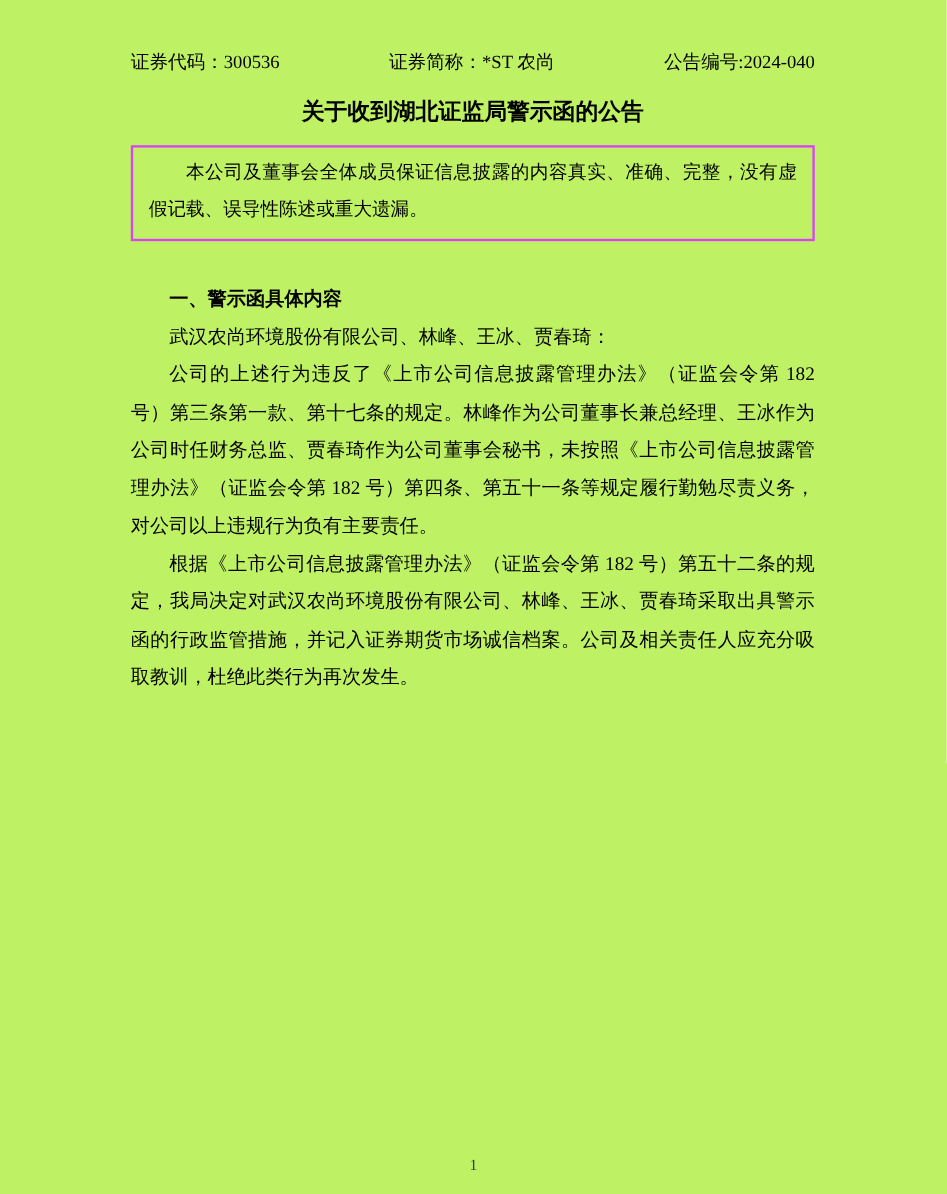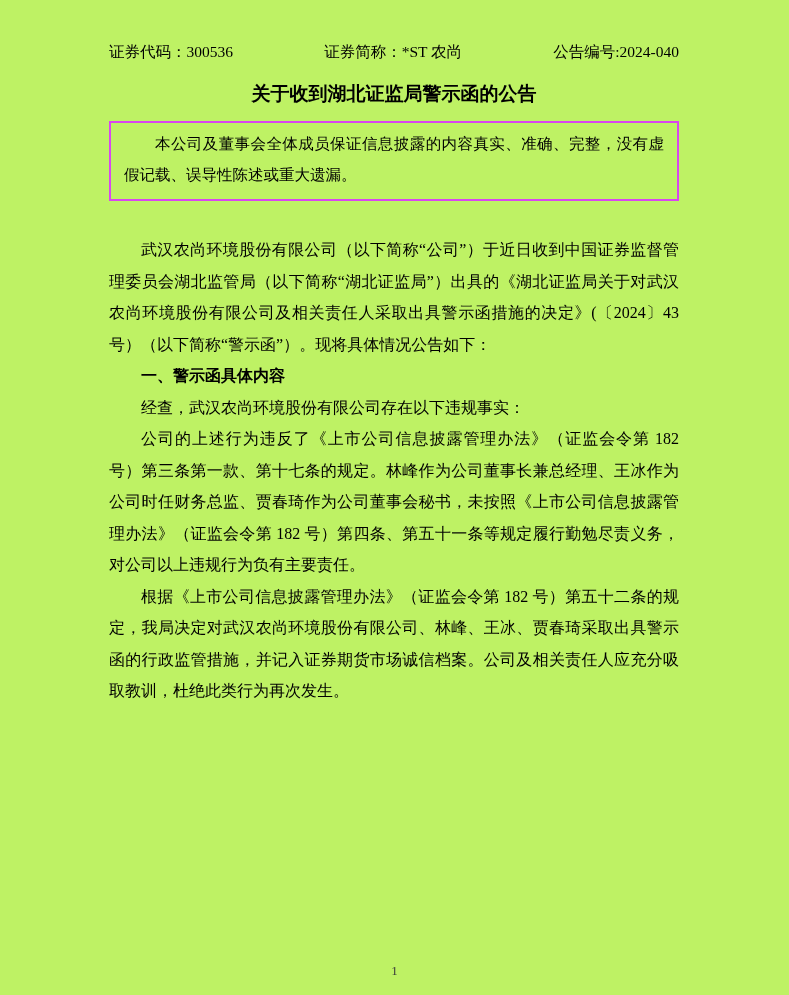--- a/index.html
+++ b/index.html
@@ -84,22 +84,21 @@
     <span>公告编号:2024-040</span>
   </div>
 
   <h2 class="doc-subtitle">关于收到湖北证监局警示函的公告</h2>
 
   <div class="disclaimer-box">
     <p>本公司及董事会全体成员保证信息披露的内容真实、准确、完整，没有虚假记载、误导性陈述或重大遗漏。</p>
   </div>
 
   <div class="doc-body">
-    <p class="para">武汉农尚环境股份有限公司（以下简称“公司”）于近日收到中国证券监督管理委员会湖北监管局（以下简称“湖北证监局”）出具的《湖北证监局关于对武汉农尚环境股份有限公司及相关责任人采取出具警示函措施的决定》(〔2024〕43 号）（以下简称“警示函”）。现将具体情况公告如下：</p>
     <p class="para heading">一、警示函具体内容</p>
-    <p class="para">经查，武汉农尚环境股份有限公司存在以下违规事实：</p>
+    <p class="para">武汉农尚环境股份有限公司、林峰、王冰、贾春琦：</p>
     <p class="para">公司的上述行为违反了《上市公司信息披露管理办法》（证监会令第 182 号）第三条第一款、第十七条的规定。林峰作为公司董事长兼总经理、王冰作为公司时任财务总监、贾春琦作为公司董事会秘书，未按照《上市公司信息披露管理办法》（证监会令第 182 号）第四条、第五十一条等规定履行勤勉尽责义务，对公司以上违规行为负有主要责任。</p>
     <p class="para">根据《上市公司信息披露管理办法》（证监会令第 182 号）第五十二条的规定，我局决定对武汉农尚环境股份有限公司、林峰、王冰、贾春琦采取出具警示函的行政监管措施，并记入证券期货市场诚信档案。公司及相关责任人应充分吸取教训，杜绝此类行为再次发生。</p>
   </div>
 
   <div class="page-number">1</div>
 
 </div>
 
 </body></html>

